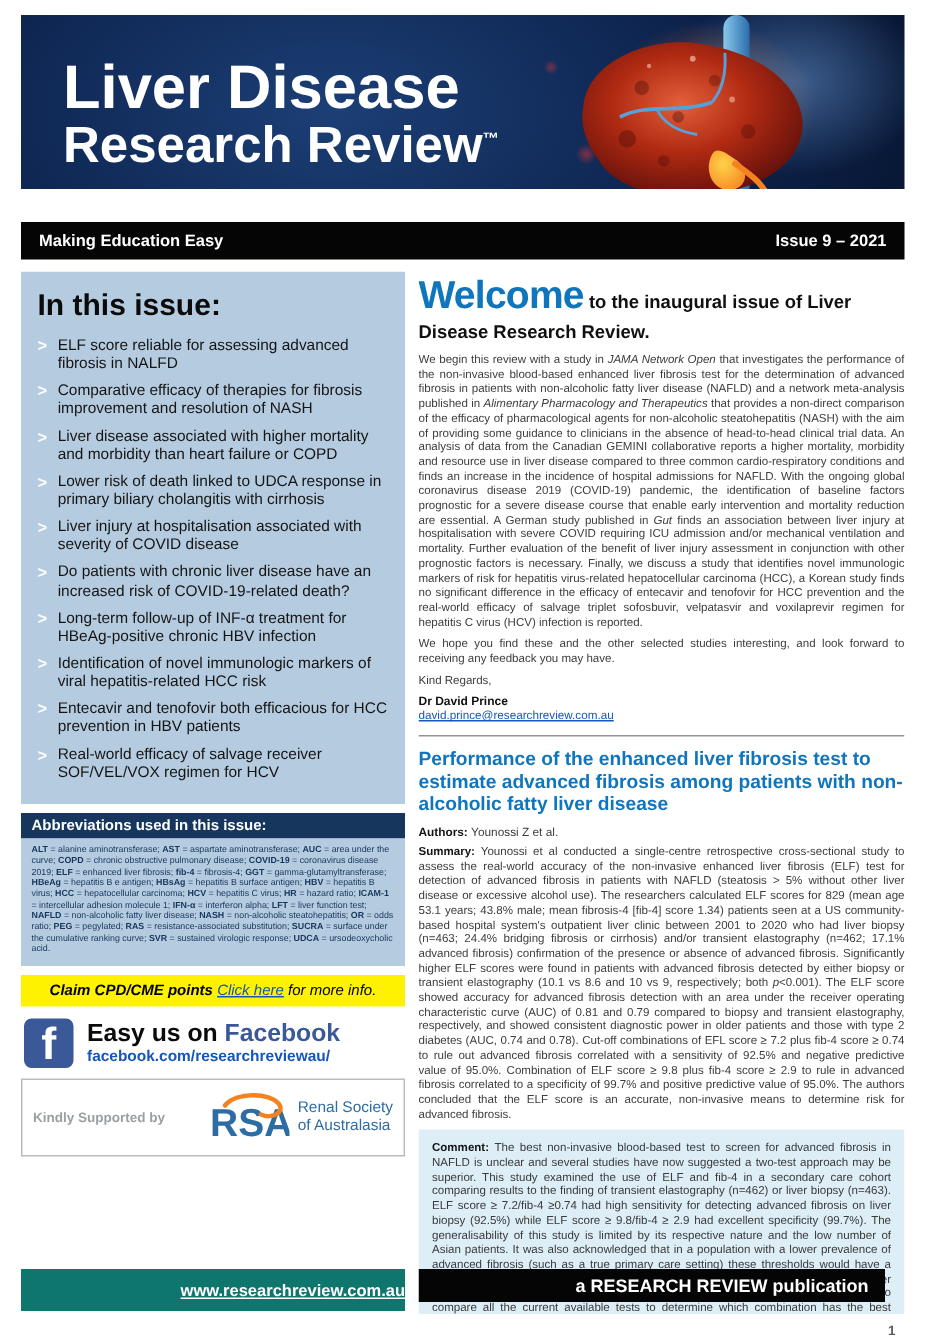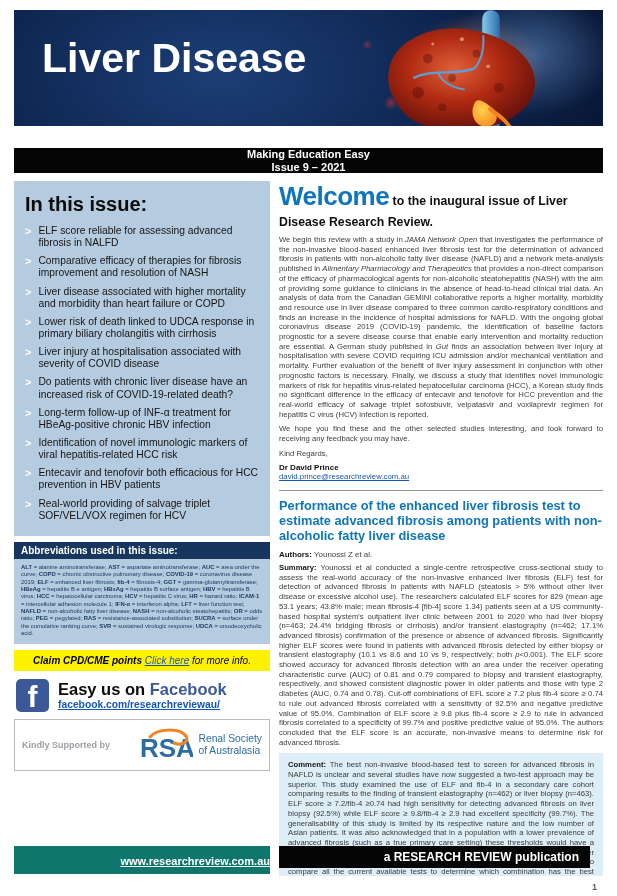--- a/index.html
+++ b/index.html
@@ -17,21 +17,21 @@
   }
   .banner-title { position:absolute; left:28px; top:28px; color:#fff; }
   .banner-title .t1 { font-size:41px; font-weight:bold; line-height:1.0; letter-spacing:0; }
   .banner-title .t2 { font-size:34px; font-weight:bold; line-height:1.08; }
   .banner-title .tm { font-size:11px; vertical-align:super; font-weight:bold; }
   .liver-art { position:absolute; right:48px; top:0; height:136px; }
 
   
   .topbar { position:absolute; left:14px; right:14px; top:148px; height:25px; background:#050505;
     display:flex; align-items:center; justify-content:space-between; padding:0 12px;
-    color:#fff; font-weight:bold; font-size:11px;flex-direction:column; }
+    color:#fff; font-weight:bold; font-size:11px; }
 
   
   .content { position:absolute; left:14px; right:14px; top:181px; bottom:20px; display:flex; gap:9px; }
   .col-left { width:256px; flex:none; position:relative; padding-bottom:26px; overflow:hidden; }
   .col-right { flex:1; position:relative; padding-bottom:26px; overflow:hidden; }
 
   
   .toc-box { background:#b5cbdf; padding:10px 9px 8px 11px; }
   .toc-heading { font-size:20px; font-weight:bold; color:#0b0b0b; margin:2px 0 9px; }
   .toc-item { display:flex; gap:7px; margin-bottom:6px; font-size:10.3px; line-height:1.18; color:#151515; }
@@ -41,21 +41,21 @@
   .abbrev-body { background:#b5cbdf; padding:5px 7px 6px; font-size:5.9px; line-height:1.25; color:#17365d; }
   .abbrev-body .a { font-weight:bold; }
   .cpd-bar { margin-top:6px; background:#fff200; text-align:center; padding:5px 2px; font-size:10px; color:#000;font-style:italic; }
   .cpd-bold { font-weight:bold; }
   .cpd-link { color:#1656b8; text-decoration:underline; cursor:pointer; }
   .fb-block { margin-top:7px; display:flex; align-items:center; gap:9px; padding:1px 2px; }
   .fb-icon { width:33px; height:33px; background:#3b5998; border-radius:5px; color:#fff; font-weight:bold;
     font-size:30px; line-height:1; display:flex; align-items:flex-end; justify-content:center; overflow:hidden; }
   .fb-like { font-size:16.5px; font-weight:bold; color:#0b0b0b; line-height:1.1; }
   .fb-like .brand { color:#3b5998; }
-  .fb-url { font-size:10.3px; font-weight:bold; color:#1656b8; text-decoration:underline; cursor:pointer; }
+  .fb-url { font-size:10.3px; font-weight:bold; color:#1656b8; cursor:pointer; }
   .rsa-box { margin-top:6px; border:1px solid #b9bcbf; background:#fff; display:flex; align-items:center; padding:6px 7px; }
   .rsa-label { color:#9b9fa4; font-weight:bold; font-size:9px; }
   .rsa-logo { margin-left:auto; display:flex; align-items:center; gap:5px; }
   .rsa-org { color:#2e6da4; font-size:10.3px; line-height:1.12; font-weight:normal; }
   .www-bar { position:absolute; left:0; right:0; bottom:2px; background:#0f766e; text-align:right; padding:5px 0; }
   .www-bar span { color:#fff; font-weight:bold; font-size:11px; text-decoration:underline; cursor:pointer; }
 
   
   .welcome-head { margin-bottom:5px; }
   .welcome-big { font-size:26px; font-weight:bold; color:#0f75bc; letter-spacing:-0.5px; }
@@ -111,20 +111,21 @@
         <circle cx="75" cy="35" r="1.5" fill="rgba(255,230,200,0.5)"></circle>
       <circle cx="132" cy="58" r="2" fill="rgba(255,210,180,0.5)"></circle>
       <path d="M55,70 C75,60 95,68 118,60" stroke="#5aa0d8" stroke-width="2.5" fill="none"></path>
       <path d="M80,64 C85,75 95,80 108,82" stroke="#5aa0d8" stroke-width="2" fill="none"></path>
       <path d="M118,60 C125,52 128,40 127,26" stroke="#5aa0d8" stroke-width="2" fill="none"></path>
       <path d="M118,96 C112,108 120,122 132,120 C143,118 144,105 134,99 C127,94 121,90 118,96 Z" fill="url(#og)"></path>
       <path d="M134,102 C142,108 150,112 158,126" stroke="#f58220" stroke-width="4" fill="none" stroke-linecap="round"></path>
     </svg>
     <div class="banner-title">
       <div class="t1">Liver Disease</div>
+      <div class="t2"><span>Research Review</span><span class="tm">™</span></div>
     </div>
   </div>
 
   <div class="topbar">
     <span>Making Education Easy</span>
     <span>Issue 9 – 2021</span>
   </div>
 
   <div class="content">
 
@@ -173,21 +174,21 @@
               <span class="toc-text">Identification of novel immunologic markers of viral hepatitis-related HCC risk</span>
             </div>
 
             <div class="toc-item">
               <span class="toc-arrow">&gt;</span>
               <span class="toc-text">Entecavir and tenofovir both efficacious for HCC prevention in HBV patients</span>
             </div>
 
             <div class="toc-item">
               <span class="toc-arrow">&gt;</span>
-              <span class="toc-text">Real-world providing of salvage triplet SOF/VEL/VOX regimen for HCV</span>
+              <span class="toc-text">Real-world efficacy of salvage receiver SOF/VEL/VOX regimen for HCV</span>
             </div>
           </div>
       </div>
 
       <div class="abbrev-box">
         <div class="abbrev-header">Abbreviations used in this issue:</div>
         <p class="abbrev-body">
           
         <span class="a">ALT</span><span class="d"> = alanine aminotransferase; </span><span class="a">AST</span><span class="d"> = aspartate aminotransferase; </span><span class="a">AUC</span><span class="d"> = area under the curve; </span><span class="a">COPD</span><span class="d"> = chronic obstructive pulmonary disease; </span><span class="a">COVID-19</span><span class="d"> = coronavirus disease 2019; </span><span class="a">ELF</span><span class="d"> = enhanced liver fibrosis; </span><span class="a">fib-4</span><span class="d"> = fibrosis-4; </span><span class="a">GGT</span><span class="d"> = gamma-glutamyltransferase; </span><span class="a">HBeAg</span><span class="d"> = hepatitis B e antigen; </span><span class="a">HBsAg</span><span class="d"> = hepatitis B surface antigen; </span><span class="a">HBV</span><span class="d"> = hepatitis B virus; </span><span class="a">HCC</span><span class="d"> = hepatocellular carcinoma; </span><span class="a">HCV</span><span class="d"> = hepatitis C virus; </span><span class="a">HR</span><span class="d"> = hazard ratio; </span><span class="a">ICAM-1</span><span class="d"> = intercellular adhesion molecule 1; </span><span class="a">IFN-α</span><span class="d"> = interferon alpha; </span><span class="a">LFT</span><span class="d"> = liver function test; </span><span class="a">NAFLD</span><span class="d"> = non-alcoholic fatty liver disease; </span><span class="a">NASH</span><span class="d"> = non-alcoholic steatohepatitis; </span><span class="a">OR</span><span class="d"> = odds ratio; </span><span class="a">PEG</span><span class="d"> = pegylated; </span><span class="a">RAS</span><span class="d"> = resistance-associated substitution; </span><span class="a">SUCRA</span><span class="d"> = surface under the cumulative ranking curve; </span><span class="a">SVR</span><span class="d"> = sustained virologic response; </span><span class="a">UDCA</span><span class="d"> = ursodeoxycholic acid.</span></p>
       </div>

